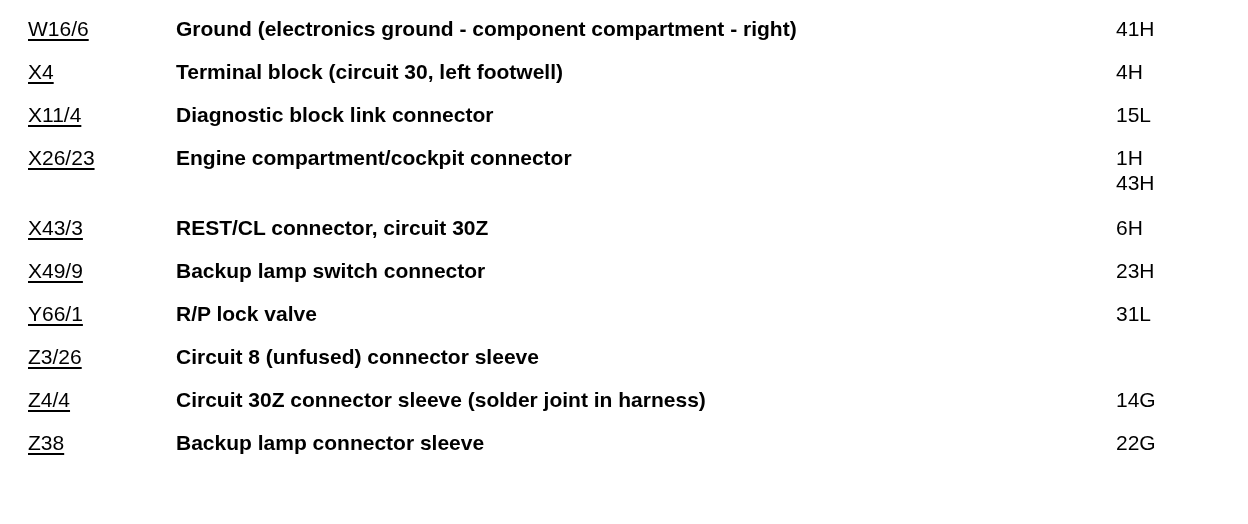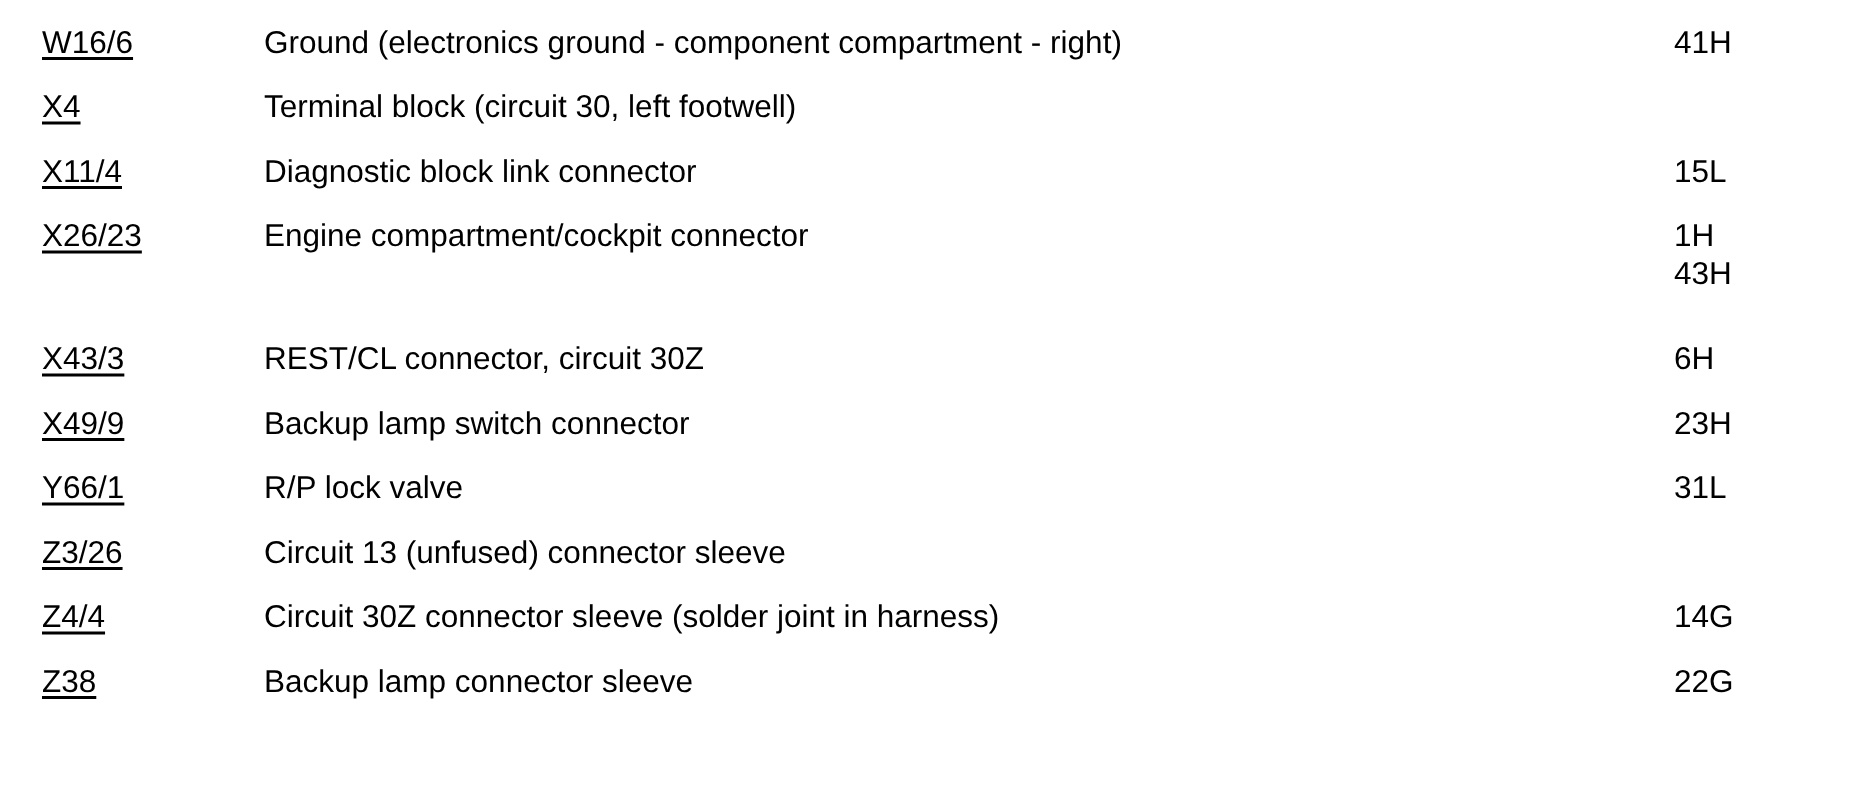--- a/index.html
+++ b/index.html
@@ -21,32 +21,33 @@
     padding: 16px 0 0 28px;
     width: 1248px;
   }
   .row {
     display: flex;
     align-items: flex-start;
     line-height: 25px;
     margin-bottom: 18px;
   }
   .row.multi {
-    margin-bottom: 32px;
+    margin-bottom: 20px;
   }
   .code {
     flex: 0 0 148px;
     width: 148px;
     text-decoration: underline;
     text-underline-offset: 3px;
     white-space: nowrap;
   }
   .desc {
     flex: 0 0 940px;
     width: 940px;
+    font-weight: bold;
   }
   .loc {
     flex: 1 1 auto;
     white-space: nowrap;
   }
   .loc div {
     line-height: 25px;
   }
 </style>
 </head>
@@ -56,20 +57,23 @@
     <div class="row">
       <span class="code">W16/6</span>
       <span class="desc">Ground (electronics ground - component compartment - right)</span>
       <span class="loc">
         <div>41H</div>
       </span>
     </div>
     <div class="row">
       <span class="code">X4</span>
       <span class="desc">Terminal block (circuit 30, left footwell)</span>
+      <span class="loc">
+        <div>4H</div>
+      </span>
     </div>
     <div class="row">
       <span class="code">X11/4</span>
       <span class="desc">Diagnostic block link connector</span>
       <span class="loc">
         <div>15L</div>
       </span>
     </div>
     <div class="row multi">
       <span class="code">X26/23</span>
@@ -95,21 +99,21 @@
     </div>
     <div class="row">
       <span class="code">Y66/1</span>
       <span class="desc">R/P lock valve</span>
       <span class="loc">
         <div>31L</div>
       </span>
     </div>
     <div class="row">
       <span class="code">Z3/26</span>
-      <span class="desc">Circuit 13 (unfused) connector sleeve</span>
+      <span class="desc">Circuit 8 (unfused) connector sleeve</span>
     </div>
     <div class="row">
       <span class="code">Z4/4</span>
       <span class="desc">Circuit 30Z connector sleeve (solder joint in harness)</span>
       <span class="loc">
         <div>14G</div>
       </span>
     </div>
     <div class="row">
       <span class="code">Z38</span>

